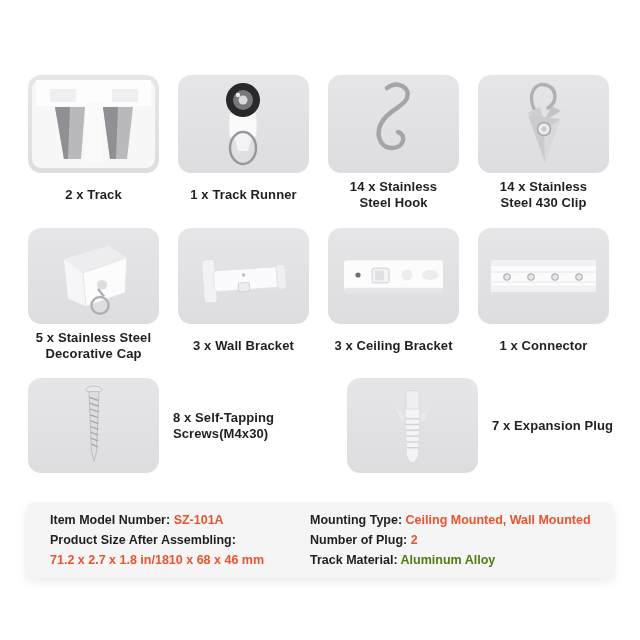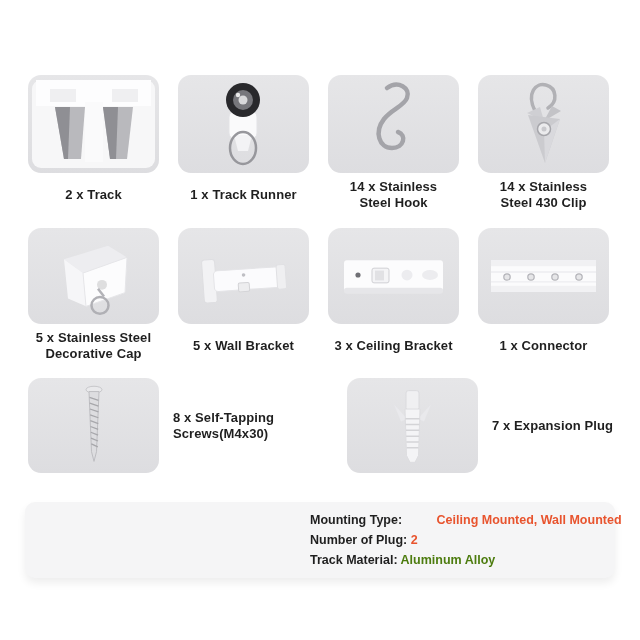--- a/index.html
+++ b/index.html
@@ -143,21 +143,21 @@
         <g transform="rotate(-4 65 54)">
           <rect x="25" y="30" width="13" height="44" rx="3" fill="#f2f2f4" stroke="#dedee1"></rect>
           <rect x="36" y="42" width="70" height="21" rx="4" fill="#fbfbfd" stroke="#e4e4e7"></rect>
           <rect x="99" y="40" width="9" height="25" rx="2" fill="#efeff1" stroke="#e0e0e3"></rect>
           <circle cx="66" cy="48" r="1.8" fill="#bfbfc4"></circle>
           <rect x="60" y="56" width="11" height="9" rx="1.5" fill="#ededef" stroke="#d3d3d6"></rect>
         </g>
       </svg>
     </div>
     <div class="label-wrap">
-      <div class="part-label">5 x Wall Bracket</div>
+      <div class="part-label">3 x Wall Bracket</div>
     </div>
   </div>
 
   <div class="cell">
     <div class="tile h96">
       <svg viewBox="0 0 131 98" preserveAspectRatio="none">
         <rect x="16" y="33" width="99" height="31" rx="3" fill="#fcfcfd"></rect>
         <rect x="16" y="61" width="99" height="6" rx="3" fill="#e6e6e9"></rect>
         <circle cx="30" cy="48" r="2.6" fill="#707075"></circle>
         <rect x="44" y="41" width="17" height="15" rx="2" fill="#f4f4f6" stroke="#cfcfd3"></rect>
@@ -215,18 +215,23 @@
         <polygon points="71,42 84,27 77,45" fill="#e9e9ec"></polygon>
         <path d="M58 32 h15 l-1.5 48 -3.5 7 h-5 l-3.5 -7 z" fill="#f4f4f6" stroke="#dcdcdf" stroke-width="1"></path>
         <path d="M58.4 42 h14.2 M58.6 48 h13.8 M58.9 54 h13.4 M59.1 60 h13 M59.4 66 h12.4 M59.7 72 h11.8" stroke="#d4d4d7" stroke-width="1.5" fill="none"></path>
       </svg>
     </div>
     <div class="part-label">7 x Expansion Plug</div>
   </div>
 </div>
 
 <div class="info-box">
+  <div class="spec-col" id="spec-left">
+    <div class="spec-line"><span class="spec-k">Item Model Number: </span><span class="spec-v" style="color: rgb(232, 84, 46);">SZ-101A</span></div>
+    <div class="spec-line"><span class="spec-k">Product Size After Assembling: </span><span class="spec-v" style="color: rgb(232, 84, 46);"></span></div>
+    <div class="spec-line"><span class="spec-k"></span><span class="spec-v" style="color: rgb(232, 84, 46);">71.2 x 2.7 x 1.8 in/1810 x 68 x 46 mm</span></div>
+  </div>
   <div class="spec-col" id="spec-right">
-    <div class="spec-line"><span class="spec-k">Mounting Type: </span><span class="spec-v" style="color: rgb(232, 84, 46); margin-left: 31px;">Ceiling Mounted, Wall Mounted</span></div>
+    <div class="spec-line"><span class="spec-k">Mounting Type: </span><span class="spec-v" style="color: rgb(232, 84, 46);">Ceiling Mounted, Wall Mounted</span></div>
     <div class="spec-line"><span class="spec-k">Number of Plug: </span><span class="spec-v" style="color: rgb(232, 84, 46);">2</span></div>
     <div class="spec-line"><span class="spec-k">Track Material: </span><span class="spec-v" style="color: #4d7c0f;">Aluminum Alloy</span></div>
   </div>
 </div>
 
 </body></html>

